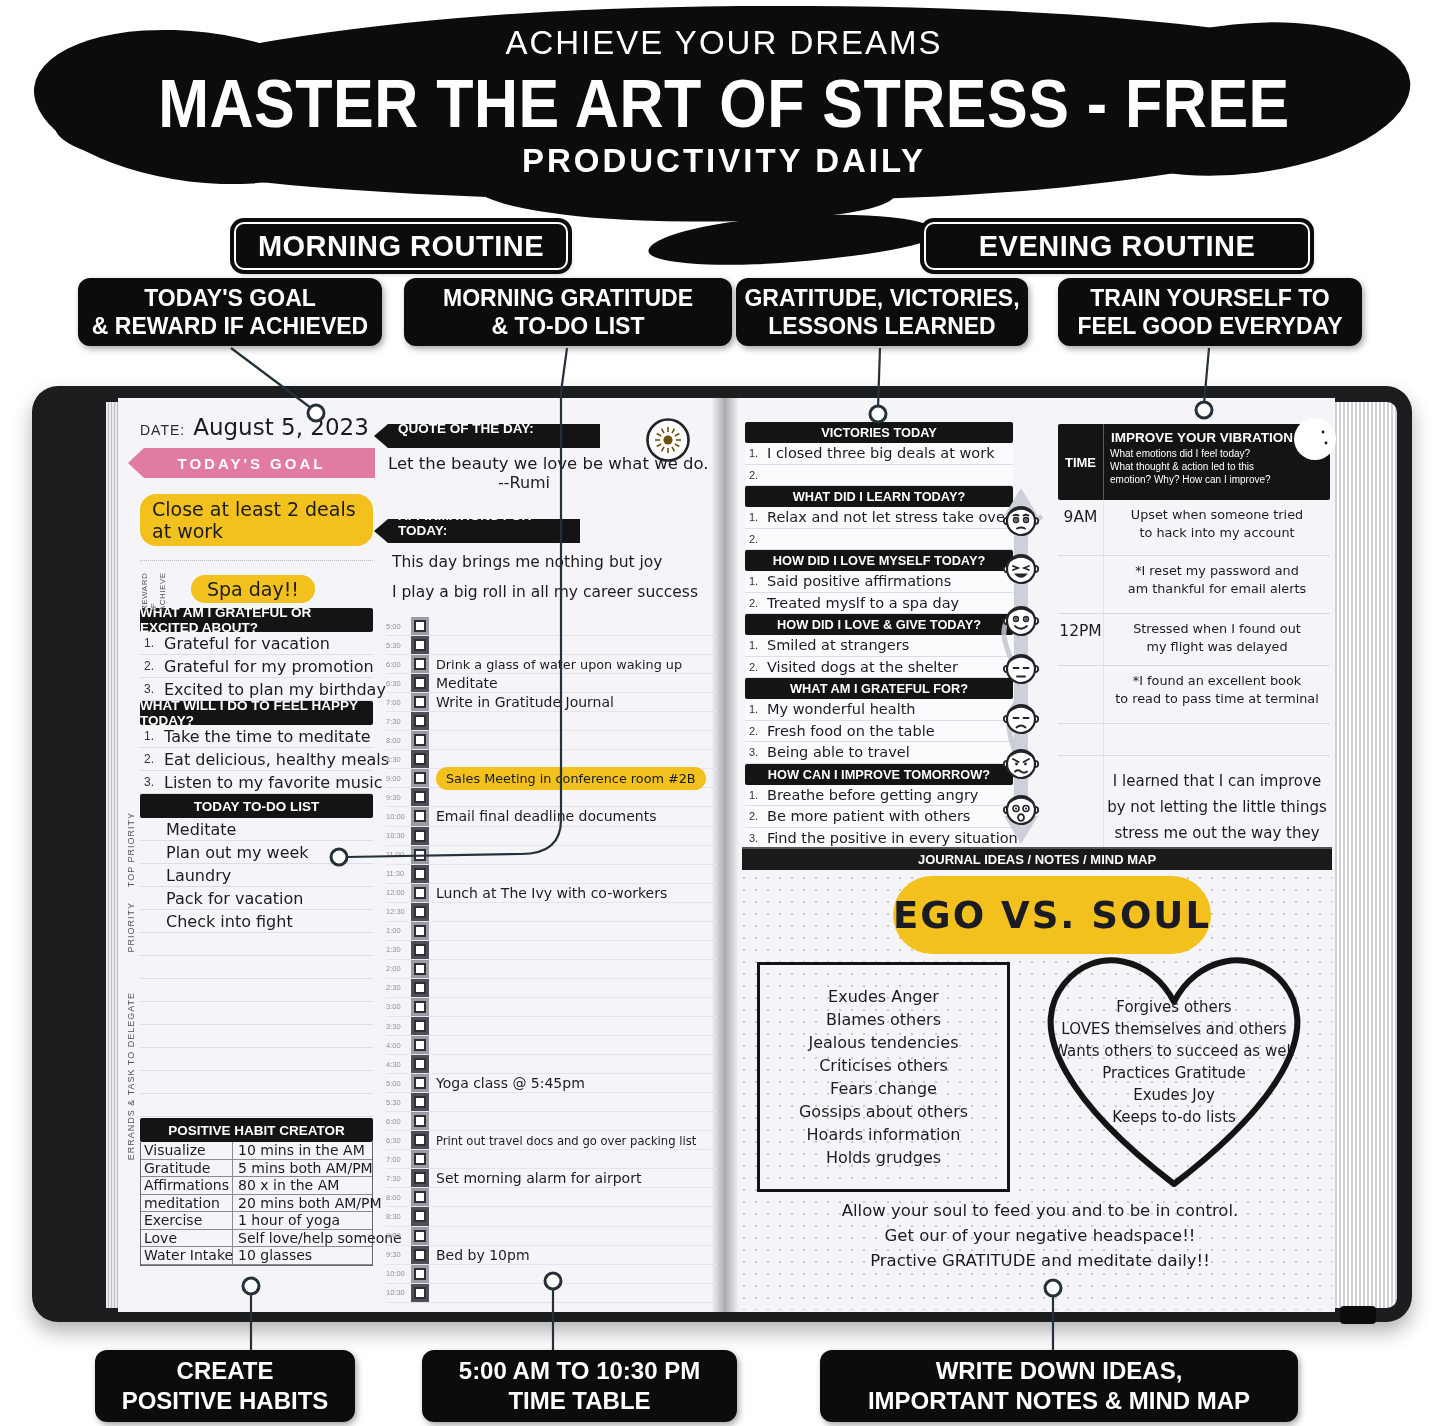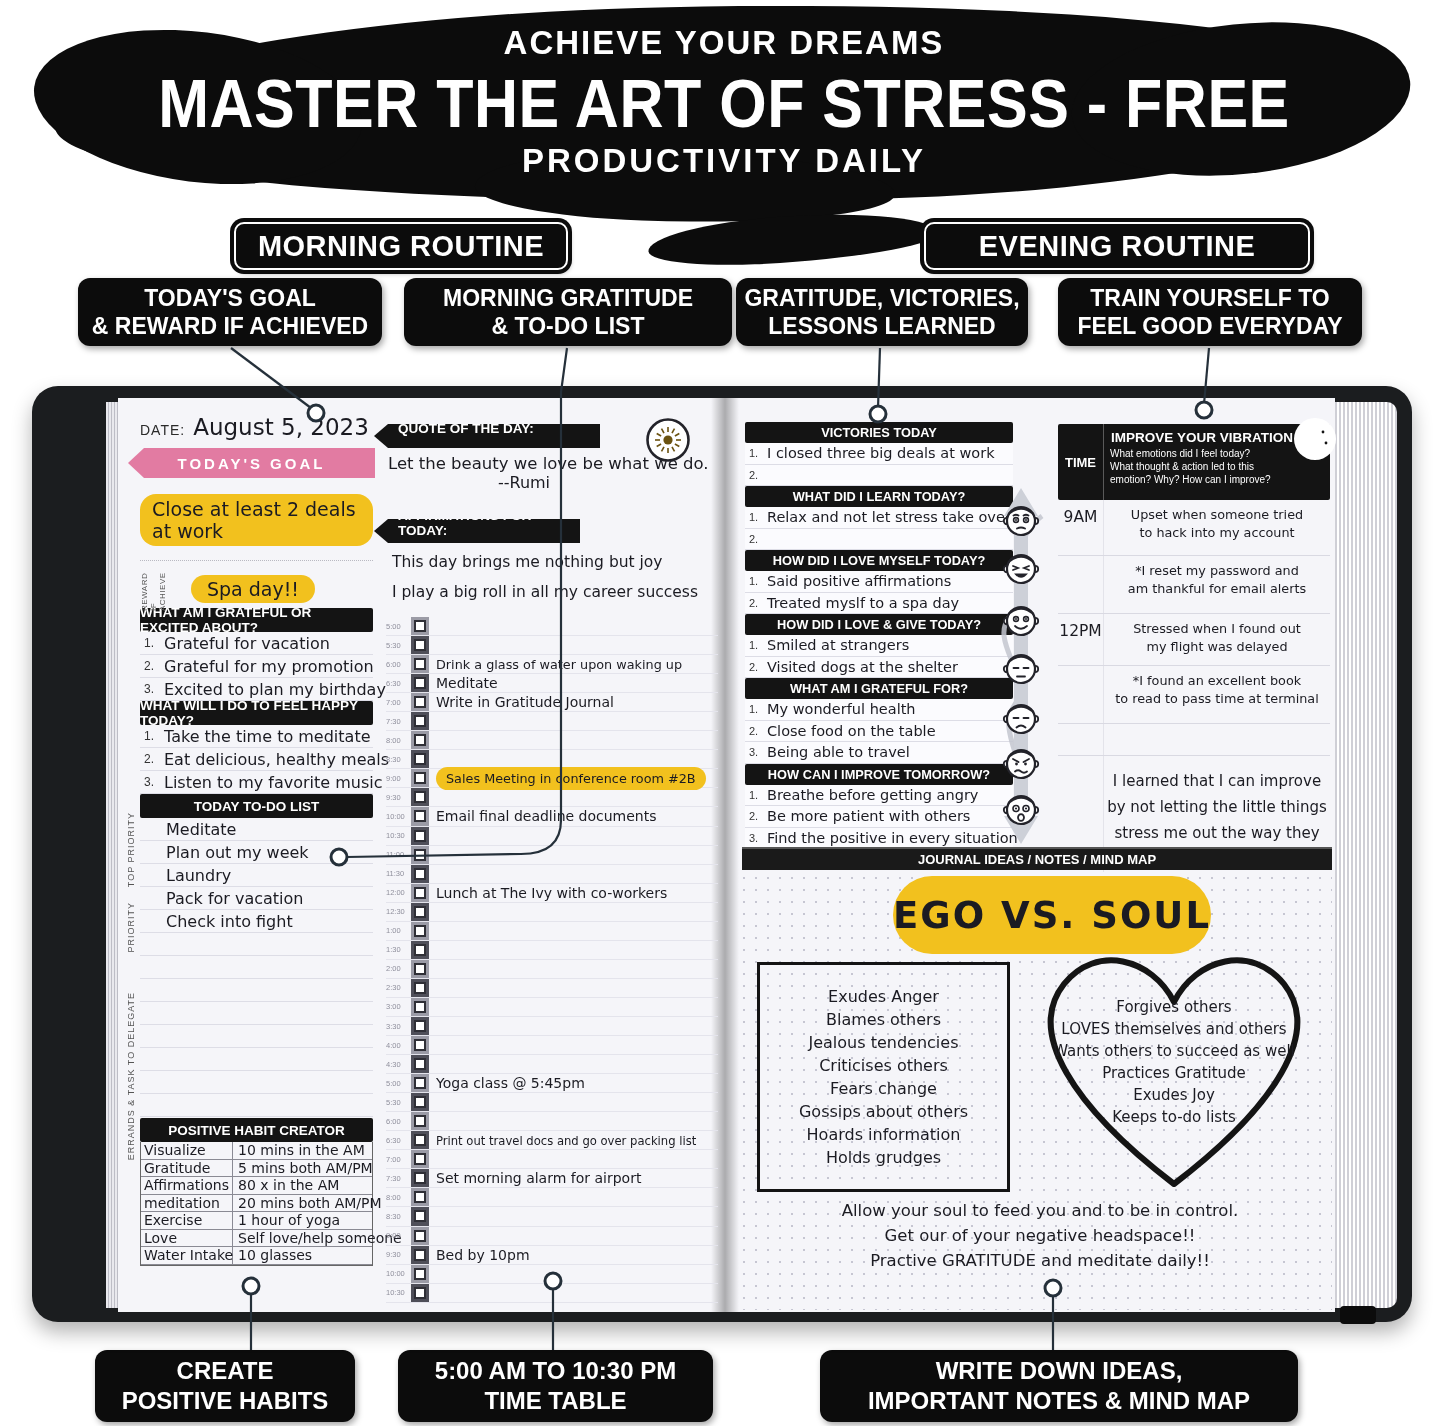--- a/index.html
+++ b/index.html
@@ -11,33 +11,33 @@
 
   
   #banner{position:absolute;left:55px;top:2px;width:1338px;height:210px}
   .blob{position:absolute;background:#0c0c0c}
   .blob-main{left:0;top:4px;width:100%;height:196px;border-radius:46% 54% 40% 60% / 55% 48% 52% 45%;transform:rotate(-1.2deg)}
   .blob-b{left:-22px;top:30px;width:330px;height:150px;border-radius:50%;transform:rotate(7deg)}
   .blob-c{right:-18px;top:22px;width:340px;height:150px;border-radius:50%;transform:rotate(-6deg)}
   .blob-d{left:420px;top:150px;width:420px;height:70px;border-radius:50% 50% 60% 40%/60% 50% 50% 40%;transform:rotate(2deg)}
   #streak{position:absolute;left:648px;top:216px;width:290px;height:46px;background:#0c0c0c;border-radius:46% 54% 55% 45%/55% 60% 40% 45%;transform:rotate(-4deg)}
   #banner-text{position:absolute;left:0;top:22px;width:100%;text-align:center;color:#fff;z-index:2}
-  .bt1{font-size:33px;font-weight:700;letter-spacing:2px}
+  .bt1{font-size:33px;font-weight:400;letter-spacing:2px}
   .bt2{font-size:61px;font-weight:900;letter-spacing:0.5px;transform:scaleY(1.12);margin:6px 0 4px}
   .bt3{font-size:33px;font-weight:700;letter-spacing:3px}
 
   
   .routine{position:absolute;top:222px;height:48px;background:#0c0c0c;color:#fff;display:flex;align-items:center;justify-content:center;font-size:29px;font-weight:700;border:2px solid #fff;box-shadow:0 0 0 4px #0c0c0c,2px 3px 5px rgba(0,0,0,.4);border-radius:10px;letter-spacing:.5px}
   #routine-morning{left:234px;width:334px}
   #routine-evening{left:924px;width:386px}
   .callout{position:absolute;background:#0c0c0c;color:#fff;border-radius:12px;display:flex;align-items:center;justify-content:center;text-align:center;font-weight:700;white-space:pre-line;box-shadow:2px 3px 6px rgba(0,0,0,.35)}
   .callout-top{top:278px;height:68px;font-size:23px;line-height:28px}
   .ct0{left:78px;width:304px}.ct1{left:404px;width:328px}.ct2{left:736px;width:292px}.ct3{left:1058px;width:304px}
   .callout-bottom{top:1350px;height:72px;font-size:24px;line-height:30px}
-  .cb0{left:95px;width:260px}.cb1{left:398px;width:315px}.cb2{left:820px;width:478px}
+  .cb0{left:95px;width:260px}.cb1{left:422px;width:315px}.cb2{left:820px;width:478px}
 
   
   #book{position:absolute;left:32px;top:386px;width:1380px;height:936px;background:var(--cover,#1b1d1f);border-radius:26px;box-shadow:0 10px 20px rgba(0,0,0,.3)}
   #page-edges{position:absolute;left:1333px;top:402px;width:64px;height:906px;background:repeating-linear-gradient(to right,#ffffff 0 2px,#cfcfd6 2px 4px);border-radius:0 10px 10px 0}
   #page-edge-left{position:absolute;left:106px;top:402px;width:12px;height:906px;background:repeating-linear-gradient(to right,#e9e9ee 0 2px,#bdbdc6 2px 3px)}
   #page-left{position:absolute;left:118px;top:398px;width:607px;height:914px;background:var(--page,#f5f5f9)}
   #page-right{position:absolute;left:725px;top:398px;width:610px;height:914px;background:var(--page,#f5f5f9)}
   #gutter{position:absolute;left:711px;top:398px;width:28px;height:914px;background:linear-gradient(to right,rgba(0,0,0,0),rgba(0,0,0,.30) 50%,rgba(0,0,0,0))}
   #band{position:absolute;left:1340px;top:1306px;width:36px;height:18px;background:#0c0c0c;border-radius:4px}
 
@@ -547,21 +547,21 @@
         <span class="num">2.</span>
         <span class="hand itext">Visited dogs at the shelter</span>
       </div>
       <div class="rbar">WHAT AM I GRATEFUL FOR?</div>
       <div class="nrow">
         <span class="num">1.</span>
         <span class="hand itext">My wonderful health</span>
       </div>
       <div class="nrow">
         <span class="num">2.</span>
-        <span class="hand itext">Close food on the table</span>
+        <span class="hand itext">Fresh food on the table</span>
       </div>
       <div class="nrow">
         <span class="num">3.</span>
         <span class="hand itext">Being able to travel</span>
       </div>
       <div class="rbar">HOW CAN I IMPROVE TOMORROW?</div>
       <div class="nrow">
         <span class="num">1.</span>
         <span class="hand itext">Breathe before getting angry</span>
       </div>

